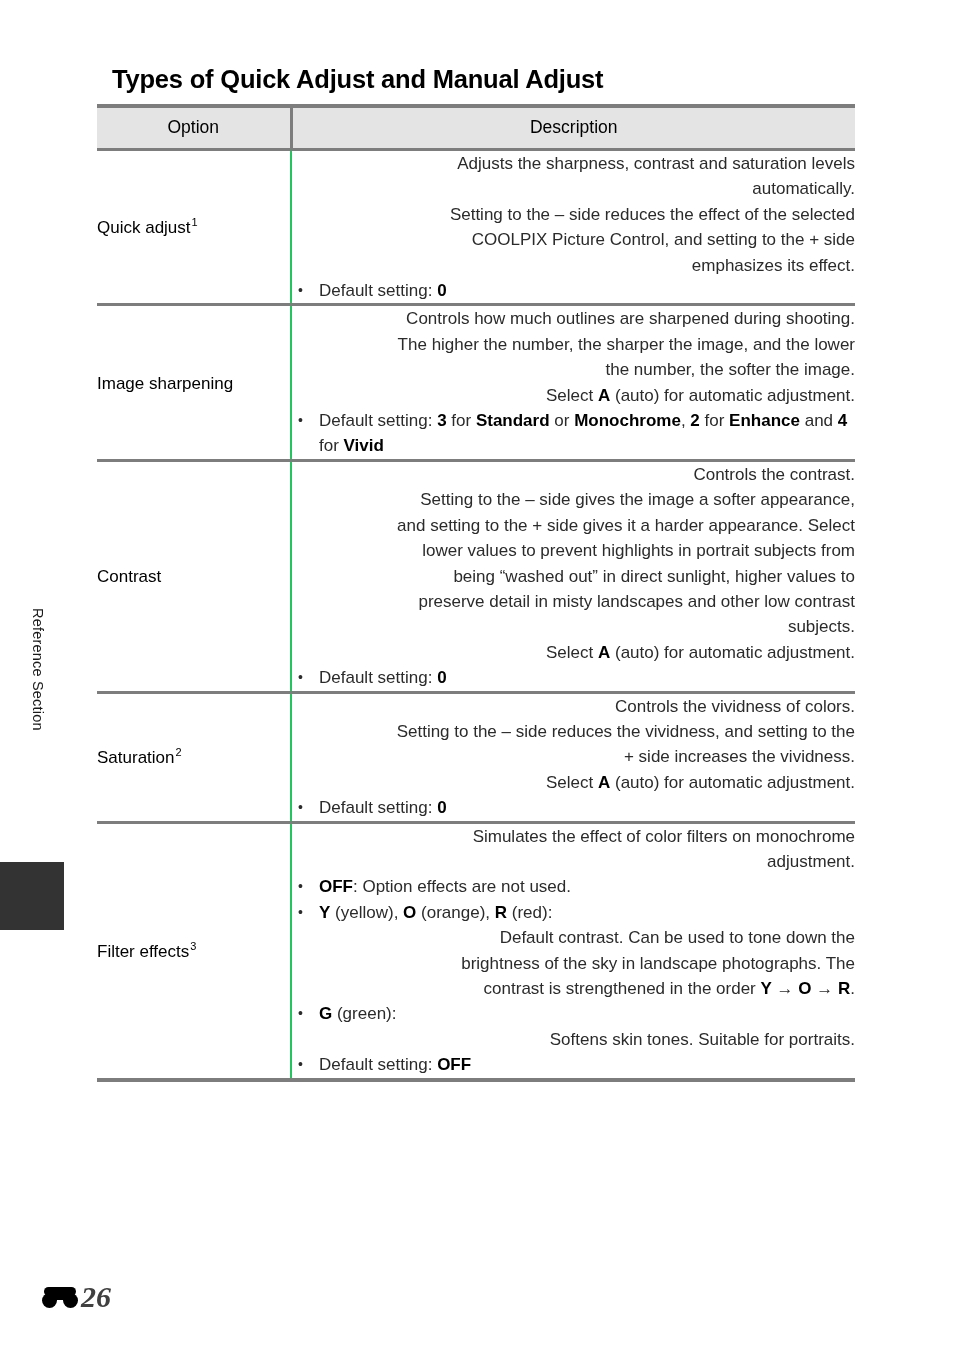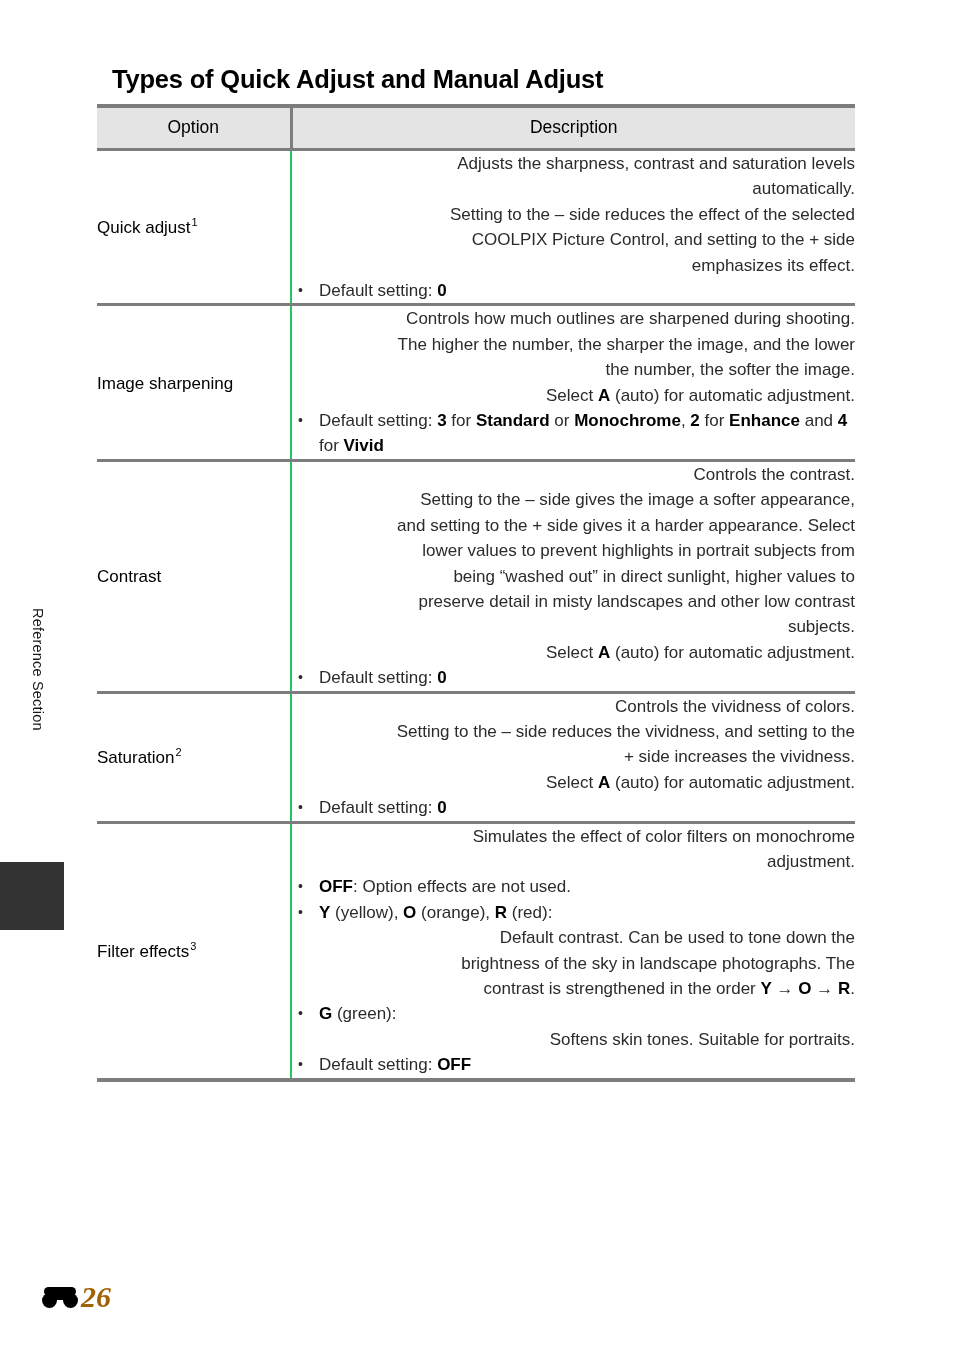--- a/index.html
+++ b/index.html
@@ -181,21 +181,21 @@
     top: 7px;
     width: 14px;
     height: 7px;
     background: #000;
   }
   .page-number {
     font-family: "Liberation Serif", serif;
     font-style: italic;
     font-size: 30px;
     font-weight: bold;
-    color: #a16207;
+    color: #404040;
     line-height: 1;
   }
 </style>
 </head>
 <body>
 
 <div class="side-strip">
   <div class="side-label">Reference Section</div>
   <div class="side-tab"></div>
 </div>

